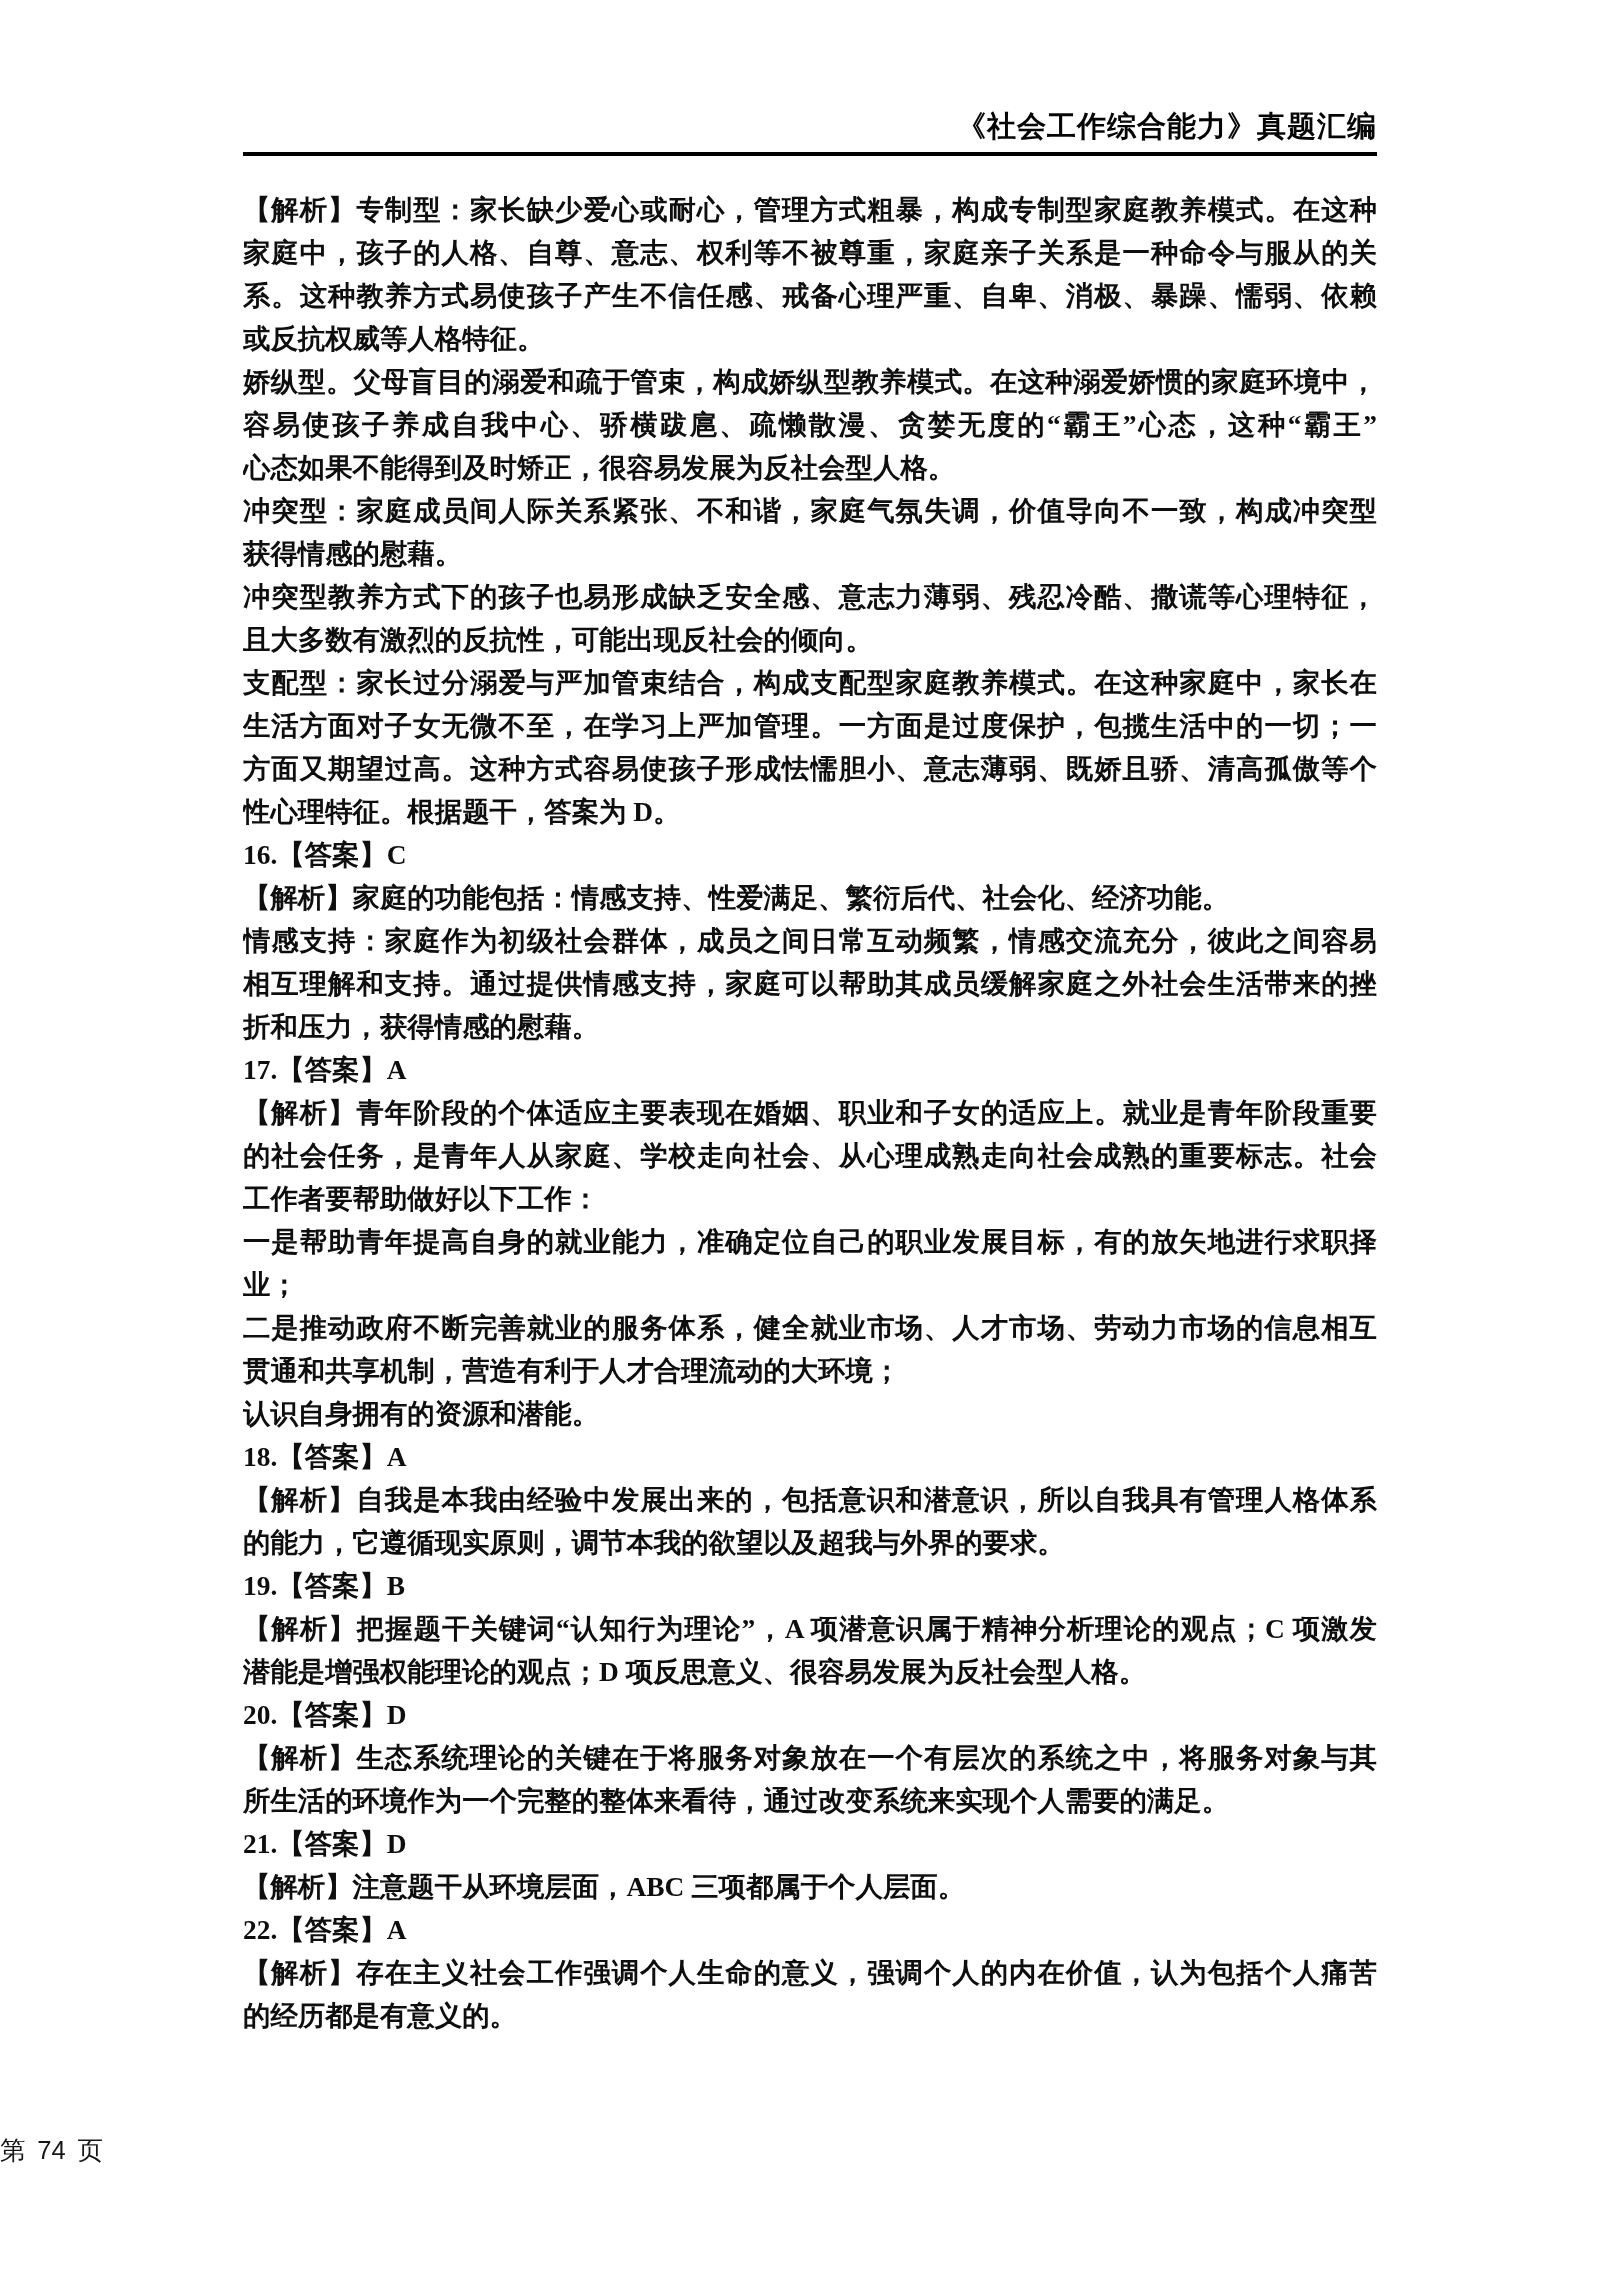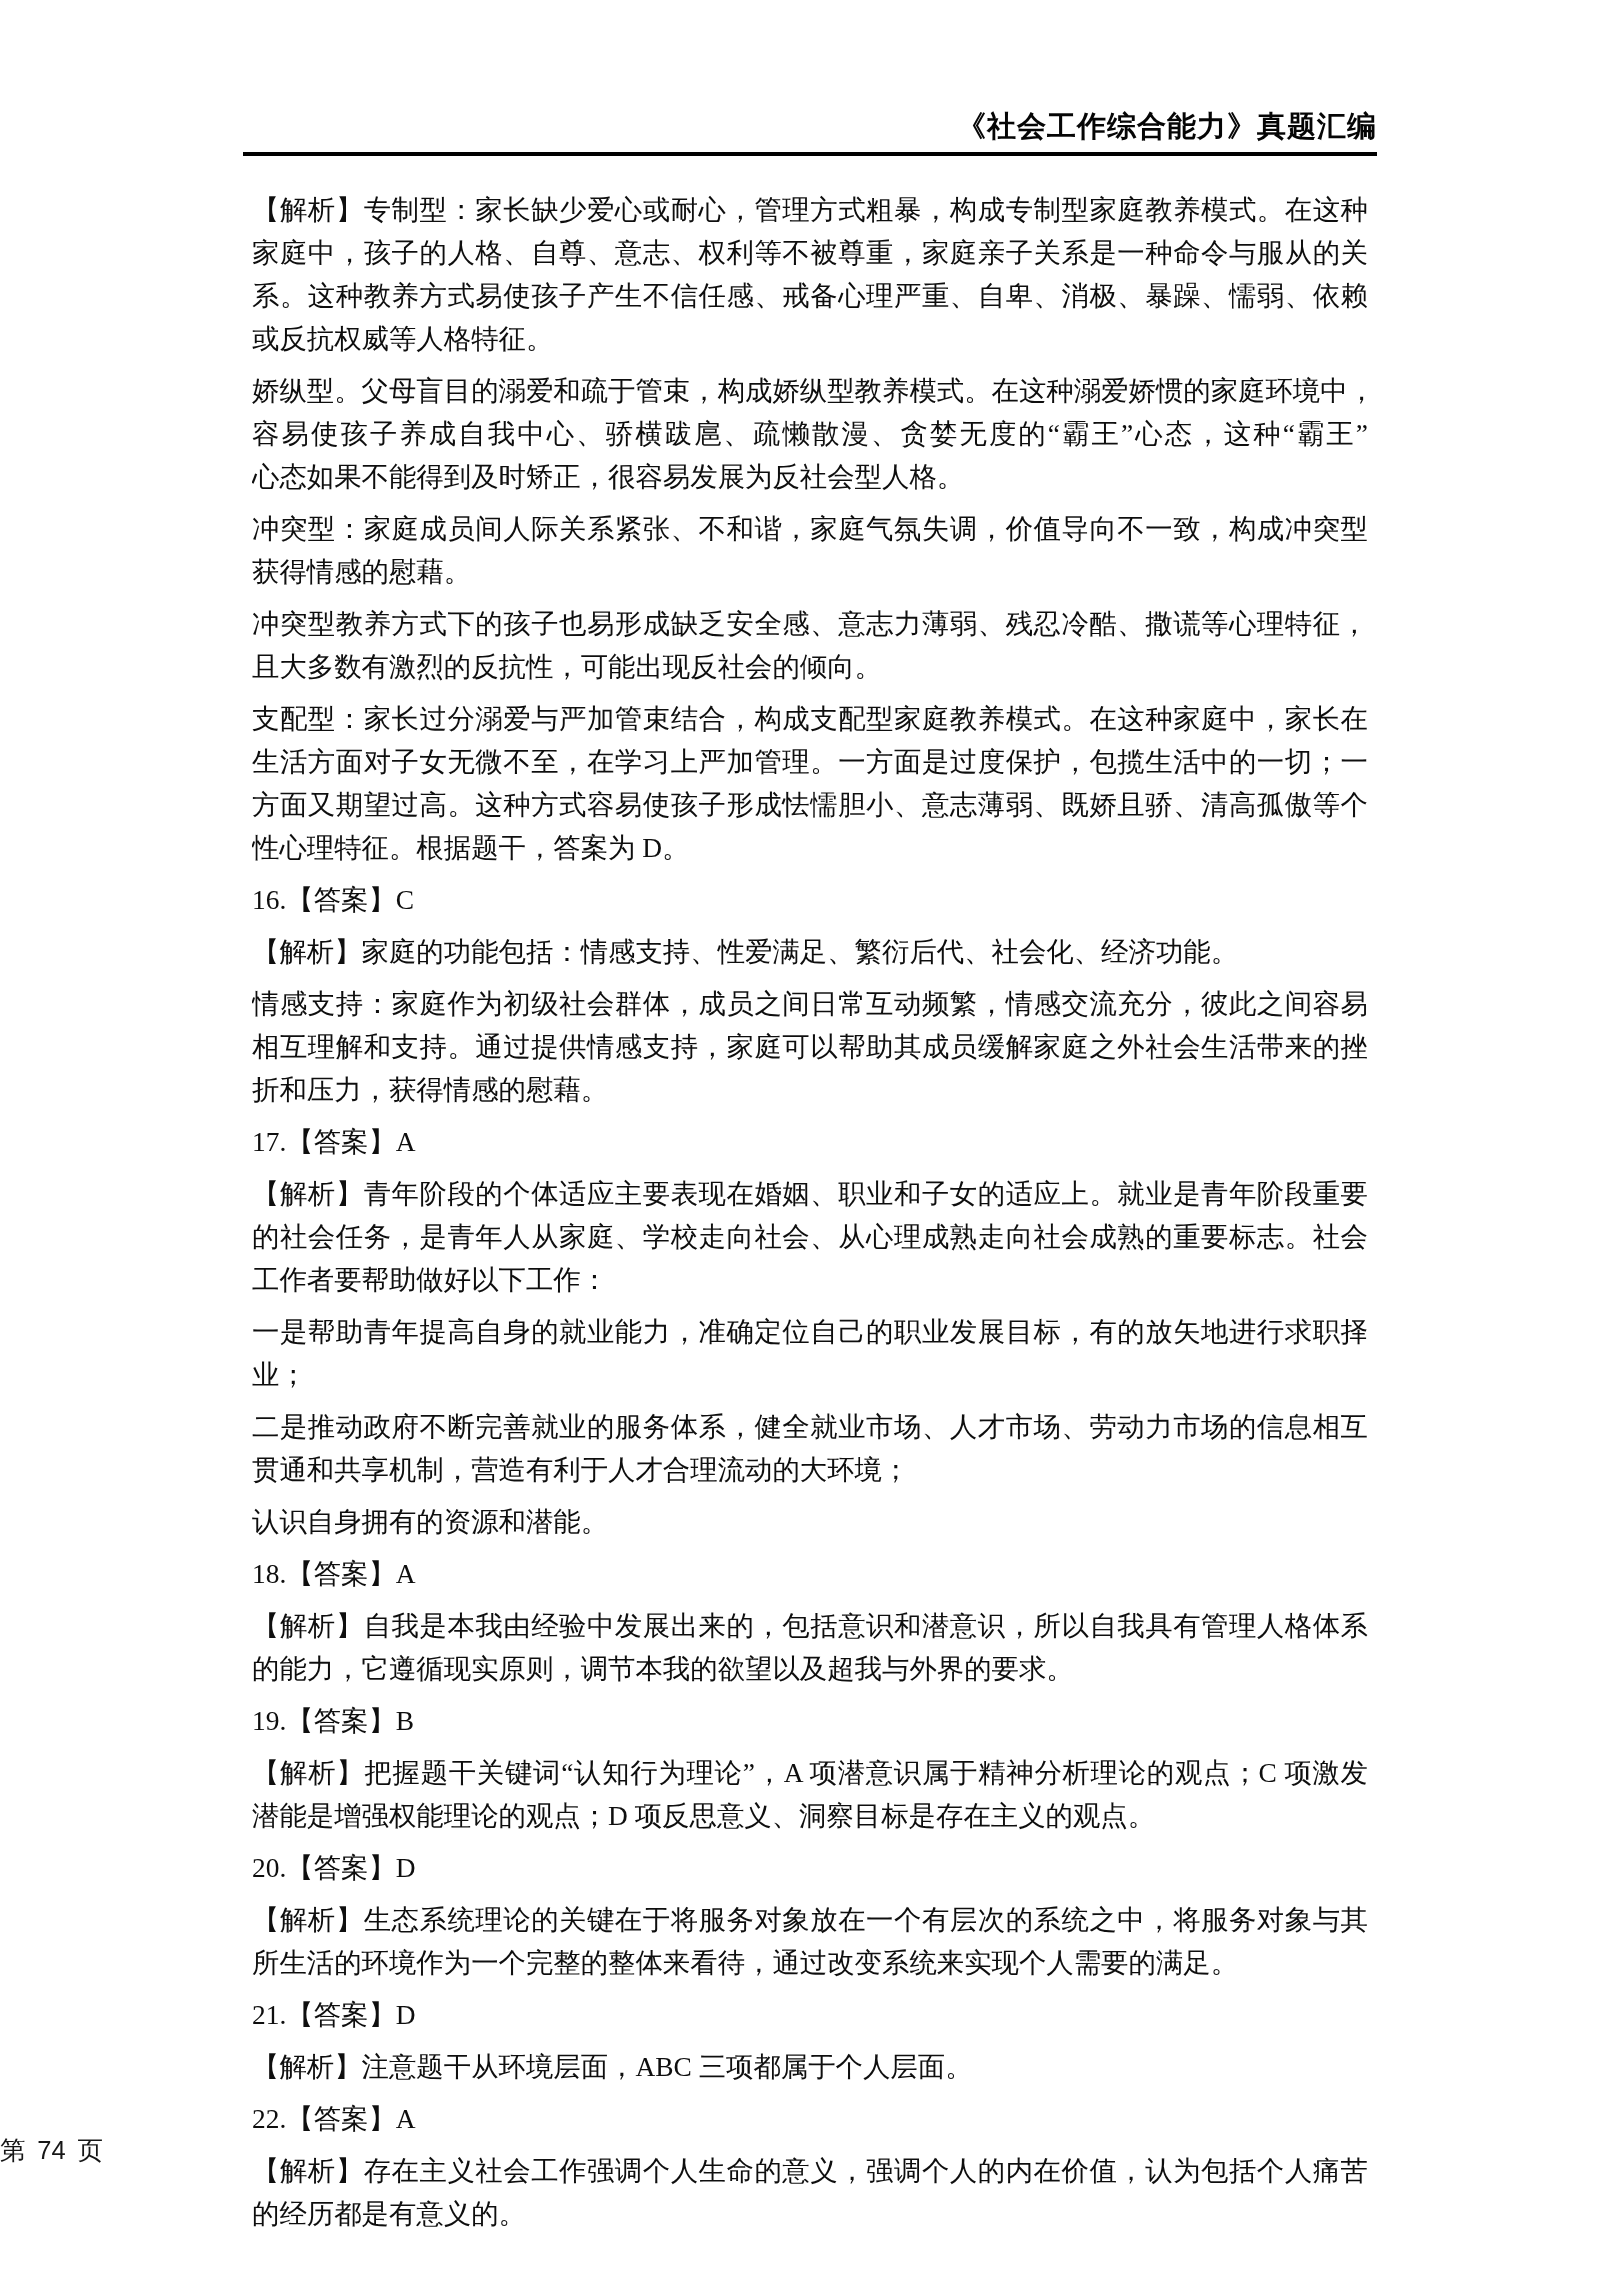--- a/index.html
+++ b/index.html
@@ -32,21 +32,22 @@
     font-weight: bold;
     font-size: 29px;
     letter-spacing: 1px;
     color: #050505;
   }
   .body-text {
     margin-top: 33px;
     font-size: 27.4px;
   }
   .para {
-    margin: 9px;
+    margin: 0;
+    font-weight: bold;
   }
   .line {
     line-height: 43px;
     height: 43px;
     white-space: nowrap;
     text-align: justify;
     text-align-last: justify;
     text-justify: inter-character;
     overflow: hidden;
   }
@@ -136,21 +137,21 @@
         </div>
         <div class="para">
           <div class="line">【解析】自我是本我由经验中发展出来的，包括意识和潜意识，所以自我具有管理人格体系</div>
           <div class="line last">的能力，它遵循现实原则，调节本我的欲望以及超我与外界的要求。</div>
         </div>
         <div class="para">
           <div class="line last">19.【答案】B</div>
         </div>
         <div class="para">
           <div class="line">【解析】把握题干关键词“认知行为理论”，A 项潜意识属于精神分析理论的观点；C 项激发</div>
-          <div class="line last">潜能是增强权能理论的观点；D 项反思意义、洞察目标是存在主义的观点。</div>
+          <div class="line last">潜能是增强权能理论的观点；D 项反思意义、很容易发展为反社会型人格。</div>
         </div>
         <div class="para">
           <div class="line last">20.【答案】D</div>
         </div>
         <div class="para">
           <div class="line">【解析】生态系统理论的关键在于将服务对象放在一个有层次的系统之中，将服务对象与其</div>
           <div class="line last">所生活的环境作为一个完整的整体来看待，通过改变系统来实现个人需要的满足。</div>
         </div>
         <div class="para">
           <div class="line last">21.【答案】D</div>

